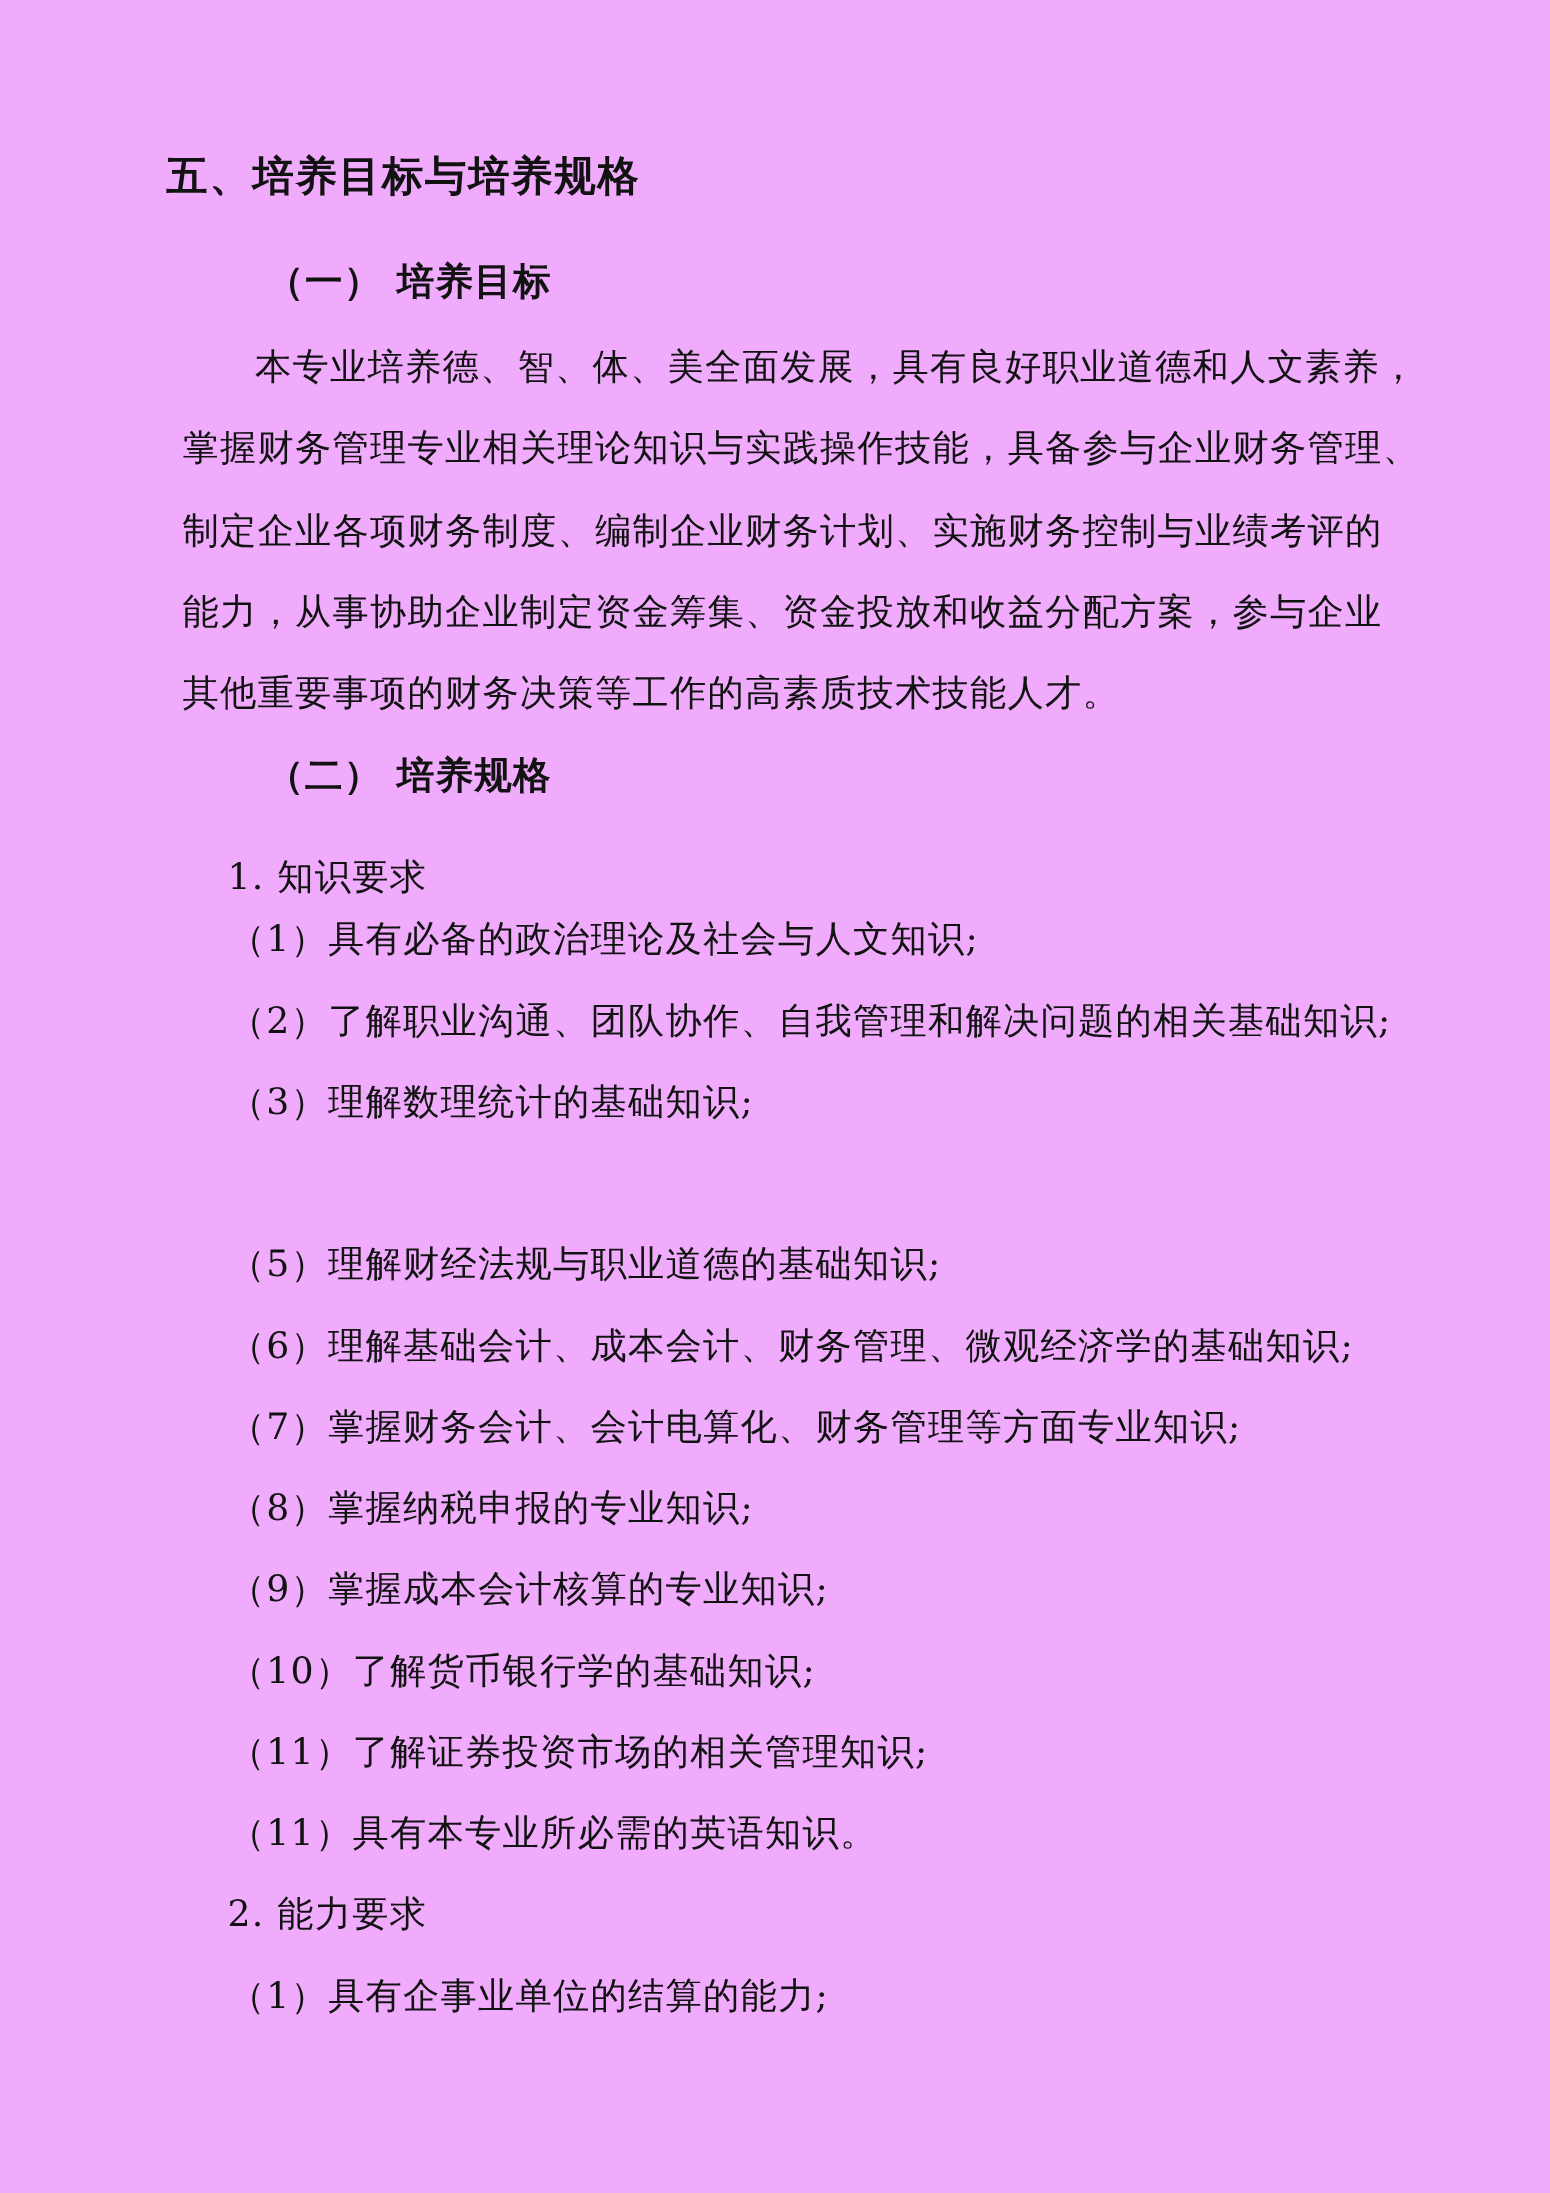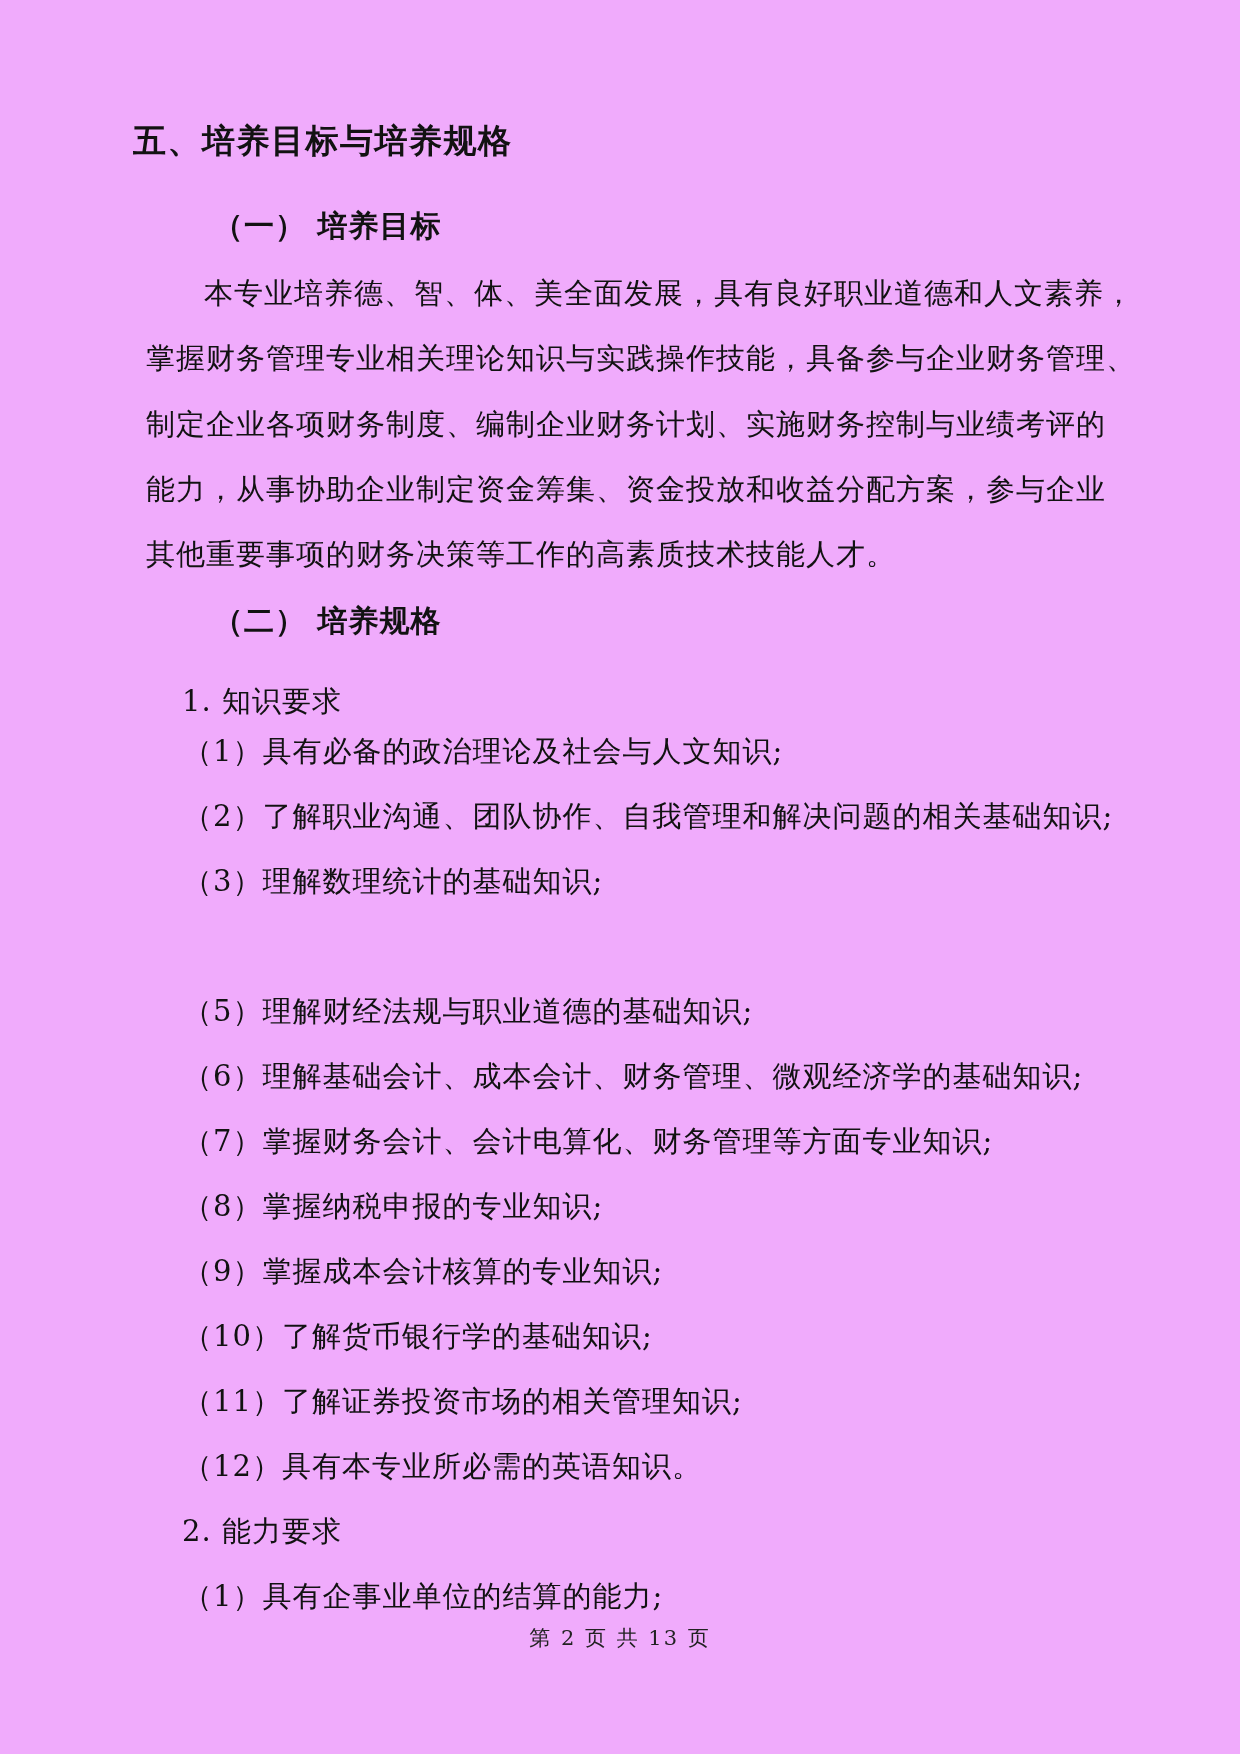--- a/index.html
+++ b/index.html
@@ -73,21 +73,20 @@
   <div class="line" style="top:737px; left:183px;">（1）具有必备的政治理论及社会与人文知识;</div>
   <div class="line" style="top:802px; left:183px;">（2）了解职业沟通、团队协作、自我管理和解决问题的相关基础知识;</div>
   <div class="line" style="top:867px; left:183px;">（3）理解数理统计的基础知识;</div>
   <div class="line" style="top:997px; left:183px;">（5）理解财经法规与职业道德的基础知识;</div>
   <div class="line" style="top:1062px; left:183px;">（6）理解基础会计、成本会计、财务管理、微观经济学的基础知识;</div>
   <div class="line" style="top:1127px; left:183px;">（7）掌握财务会计、会计电算化、财务管理等方面专业知识;</div>
   <div class="line" style="top:1192px; left:183px;">（8）掌握纳税申报的专业知识;</div>
   <div class="line" style="top:1257px; left:183px;">（9）掌握成本会计核算的专业知识;</div>
   <div class="line" style="top:1322px; left:183px;">（10）了解货币银行学的基础知识;</div>
   <div class="line" style="top:1387px; left:183px;">（11）了解证券投资市场的相关管理知识;</div>
-  <div class="line" style="top:1452px; left:183px;">（12）具有本专业所必需的英语知识。</div>
+  <div class="line" style="top:1452px; left:183px;">（11）具有本专业所必需的英语知识。</div>
 
   <div class="line sub-num" style="top:1517px; left:182px;">2. 能力要求</div>
 
   <div class="line" style="top:1582px; left:183px;">（1）具有企事业单位的结算的能力;</div>
 
-  <div class="footer">第 2 页 共 13 页</div>
 
 </div>
 
 </body></html>

